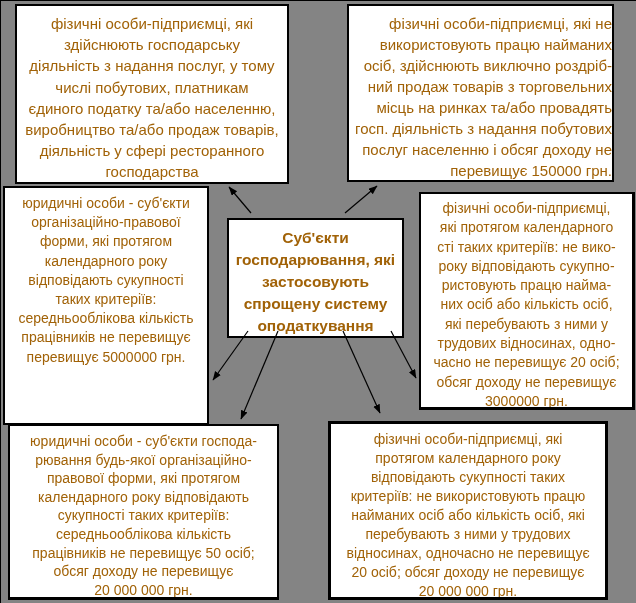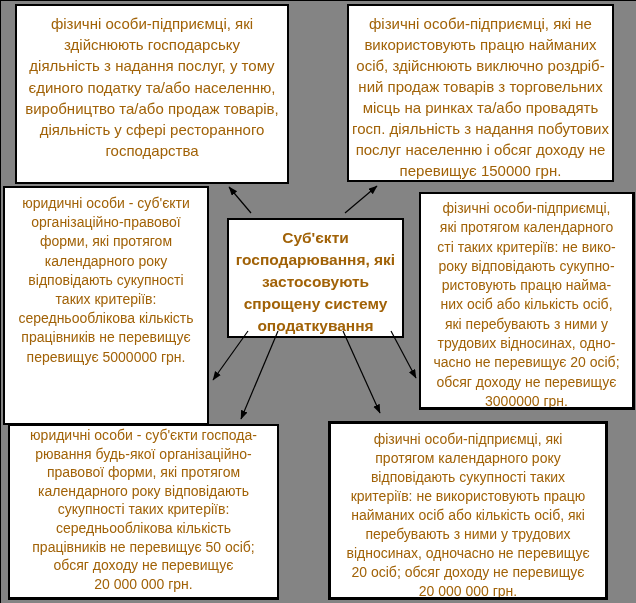--- a/index.html
+++ b/index.html
@@ -18,37 +18,38 @@
     position:absolute;
     background:#ffffff;
     border:2px solid #000;
     box-sizing:border-box;
     text-align:center;
     overflow:hidden;
   }
   .tline{white-space:nowrap;}
   
   #box-top-left    {left:14px;  top:3px;   width:274px; height:180px; font-size:15px; line-height:21.2px; padding-top:7px;}
-  #box-top-right   {left:346px; top:3px;   width:267px; height:178px; font-size:15px; line-height:21px;   padding-top:7px;}
+  #box-top-right   {left:346px; top:3px;   width:267px; height:178px; font-size:15px; line-height:21px;   padding-top:7px;text-align:right;}
   #box-middle-left {left:2px;   top:185px; width:206px; height:239px; font-size:14px; line-height:19.2px; padding-top:6px;}
   #box-center      {left:226px; top:217px; width:177px; height:120px; font-size:15.5px; line-height:22px; padding-top:7px; font-weight:bold;}
   #box-middle-right{left:418px; top:191px; width:216px; height:218px; font-size:14px; line-height:19.3px; padding-top:5px; border-right-width:3px; border-bottom-width:3px;}
-  #box-bottom-left {left:7px;   top:423px; width:271px; height:176px; font-size:14px; line-height:18.6px; padding-top:0; border-bottom-width:3px;}
+  #box-bottom-left {left:7px;   top:423px; width:271px; height:176px; font-size:14px; line-height:18.6px; padding-top:6px; border-bottom-width:3px;}
   #box-bottom-right{left:327px; top:420px; width:280px; height:179px; font-size:14px; line-height:19px;   padding-top:6px; border-width:3px;}
   #arrow-layer{position:absolute;left:0;top:0;width:636px;height:603px;pointer-events:none;}
 </style>
 </head>
 <body>
 
 <div id="canvas">
 
   <div class="box" id="box-top-left">
       <div class="tline">фізичні особи-підприємці, які</div>
       <div class="tline">здійснюють господарську</div>
       <div class="tline">діяльність з надання послуг, у тому</div>
+      <div class="tline">числі побутових, платникам</div>
       <div class="tline">єдиного податку та/або населенню,</div>
       <div class="tline">виробництво та/або продаж товарів,</div>
       <div class="tline">діяльність у сфері ресторанного</div>
       <div class="tline">господарства</div>
     </div>
 
   <div class="box" id="box-top-right">
       <div class="tline">фізичні особи-підприємці, які не</div>
       <div class="tline">використовують працю найманих</div>
       <div class="tline">осіб, здійснюють виключно роздріб-</div>

